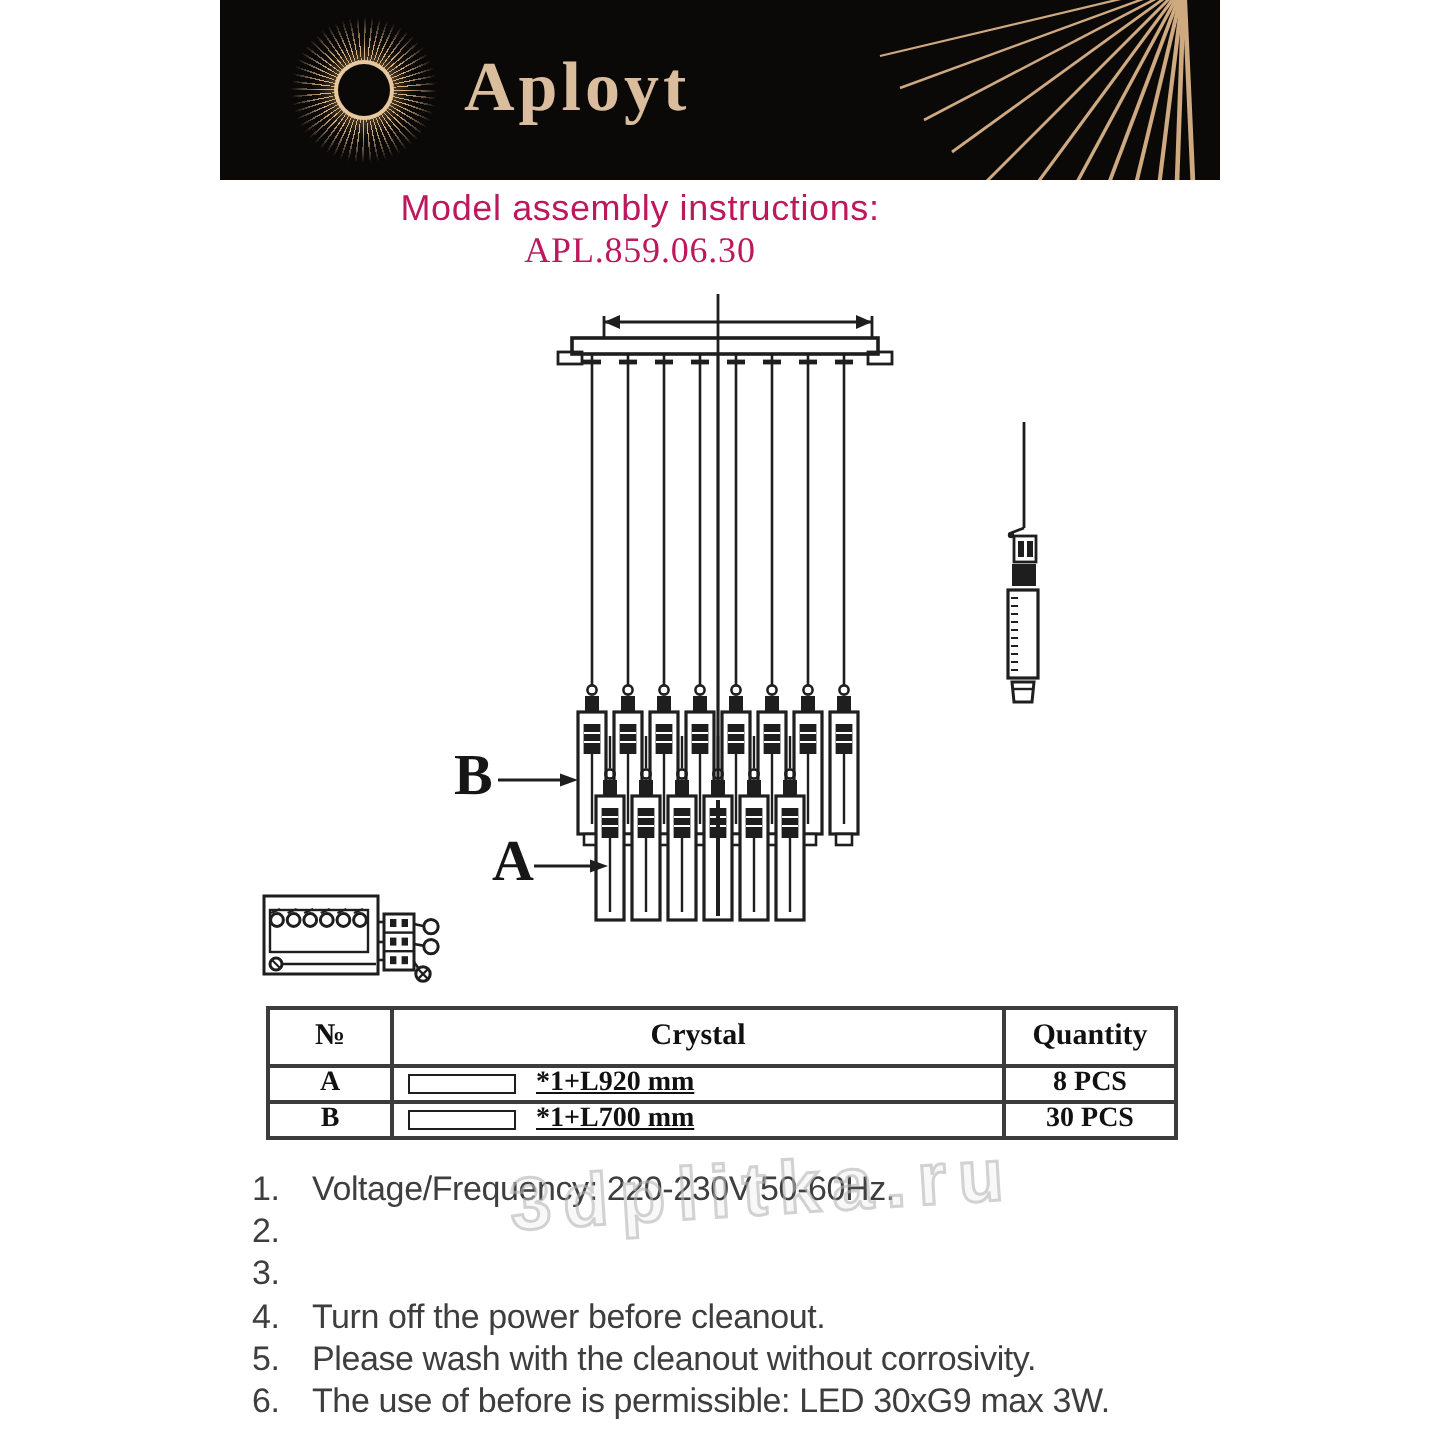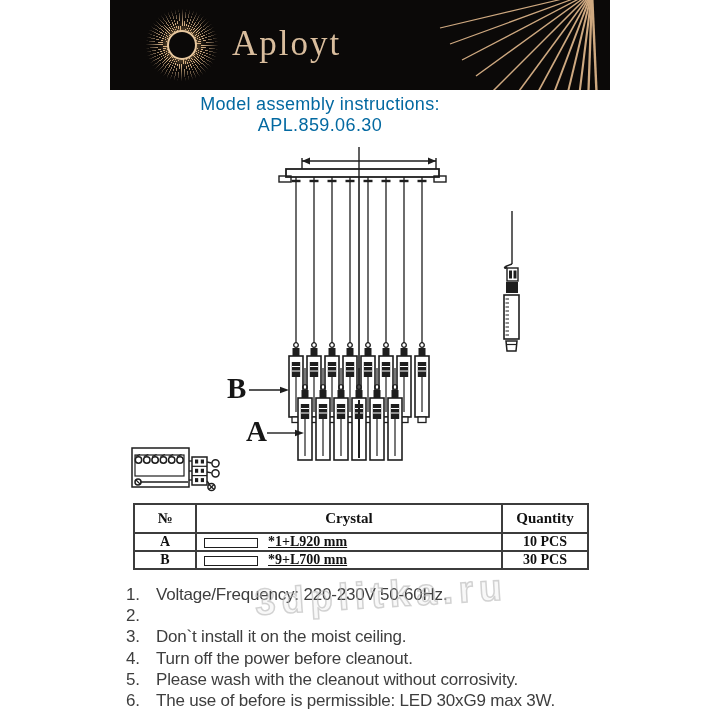--- a/index.html
+++ b/index.html
@@ -9,28 +9,28 @@
   
   .banner{position:absolute;left:110px;top:0;width:500px;height:90px;background:#0b0908;overflow:hidden;}
   .logo{position:absolute;left:34px;top:7px;width:76px;height:76px;border-radius:50%;
         background:
           radial-gradient(circle closest-side, rgba(11,9,8,0) 0 55%, #0b0908 96%),
           repeating-conic-gradient(#d7b38a 0deg 1.5deg, rgba(11,9,8,0) 1.5deg 6deg);}
   .logo::after{content:"";position:absolute;left:50%;top:50%;width:26px;height:26px;margin:-13px 0 0 -13px;
         border-radius:50%;background:#0b0908;
         box-shadow:0 0 0 2px #e7c79e, 0 0 10px 4px rgba(214,166,104,.55);}
   .brand{position:absolute;left:122px;top:0;height:90px;line-height:88px;
-        font-family:"Liberation Serif",serif;font-size:35px;font-weight:400;
+        font-family:"Liberation Serif",serif;font-size:35px;font-weight:700;
         color:#d9bd9d;letter-spacing:2px;}
   .rays{position:absolute;right:0;top:0;}
 
   
-  .titleblock{position:absolute;left:0;top:94px;width:640px;text-align:center;color:#0369a1;}
+  .titleblock{position:absolute;left:0;top:94px;width:640px;text-align:center;color:#be185d;}
   .titleblock .t1{font-size:18px;line-height:21px;letter-spacing:.3px;}
-  .titleblock .t2{font-size:18px;line-height:21px;letter-spacing:.4px;}
+  .titleblock .t2{font-size:18px;line-height:21px;letter-spacing:.4px;font-family:Liberation Serif, serif;}
 
   
   .diagram{position:absolute;left:0;top:0;width:720px;height:720px;}
   .plabel{position:absolute;font-family:"Liberation Serif",serif;font-weight:bold;color:#161616;}
   .plabel.b{left:227px;top:372px;font-size:29px;}
   .plabel.a{left:246px;top:415px;font-size:29px;}
 
   
   .spec{position:absolute;left:133px;top:503px;width:454px;border-collapse:collapse;table-layout:fixed;
         font-family:"Liberation Serif",serif;color:#111;}
@@ -244,43 +244,42 @@
         <tr>
       <th class="col-no">№</th>
       <th class="col-crystal">Crystal</th>
       <th class="col-qty">Quantity</th>
     </tr>
     <tr>
       <td class="col-no">A</td>
       <td class="col-crystal">
         <span class="rect-glyph"></span><span>*1+L920 mm</span>
       </td>
-      <td class="col-qty">10 PCS</td>
+      <td class="col-qty">8 PCS</td>
     </tr>
     <tr>
       <td class="col-no">B</td>
       <td class="col-crystal">
-        <span class="rect-glyph"></span><span>*9+L700 mm</span>
+        <span class="rect-glyph"></span><span>*1+L700 mm</span>
       </td>
       <td class="col-qty">30 PCS</td>
     </tr>
   </tbody>
     </table>
 
   <ol class="instructions">
     <li>
         <span class="num">1.</span>
         <span class="txt">Voltage/Frequency: 220-230V 50-60Hz.</span>
       </li>
     <li>
         <span class="num">2.</span>
       </li>
     <li>
         <span class="num">3.</span>
-        <span class="txt">Don`t install it on the moist ceiling.</span>
       </li>
     <li>
         <span class="num">4.</span>
         <span class="txt">Turn off the power before cleanout.</span>
       </li>
     <li>
         <span class="num">5.</span>
         <span class="txt">Please wash with the cleanout without corrosivity.</span>
       </li>
     <li>

